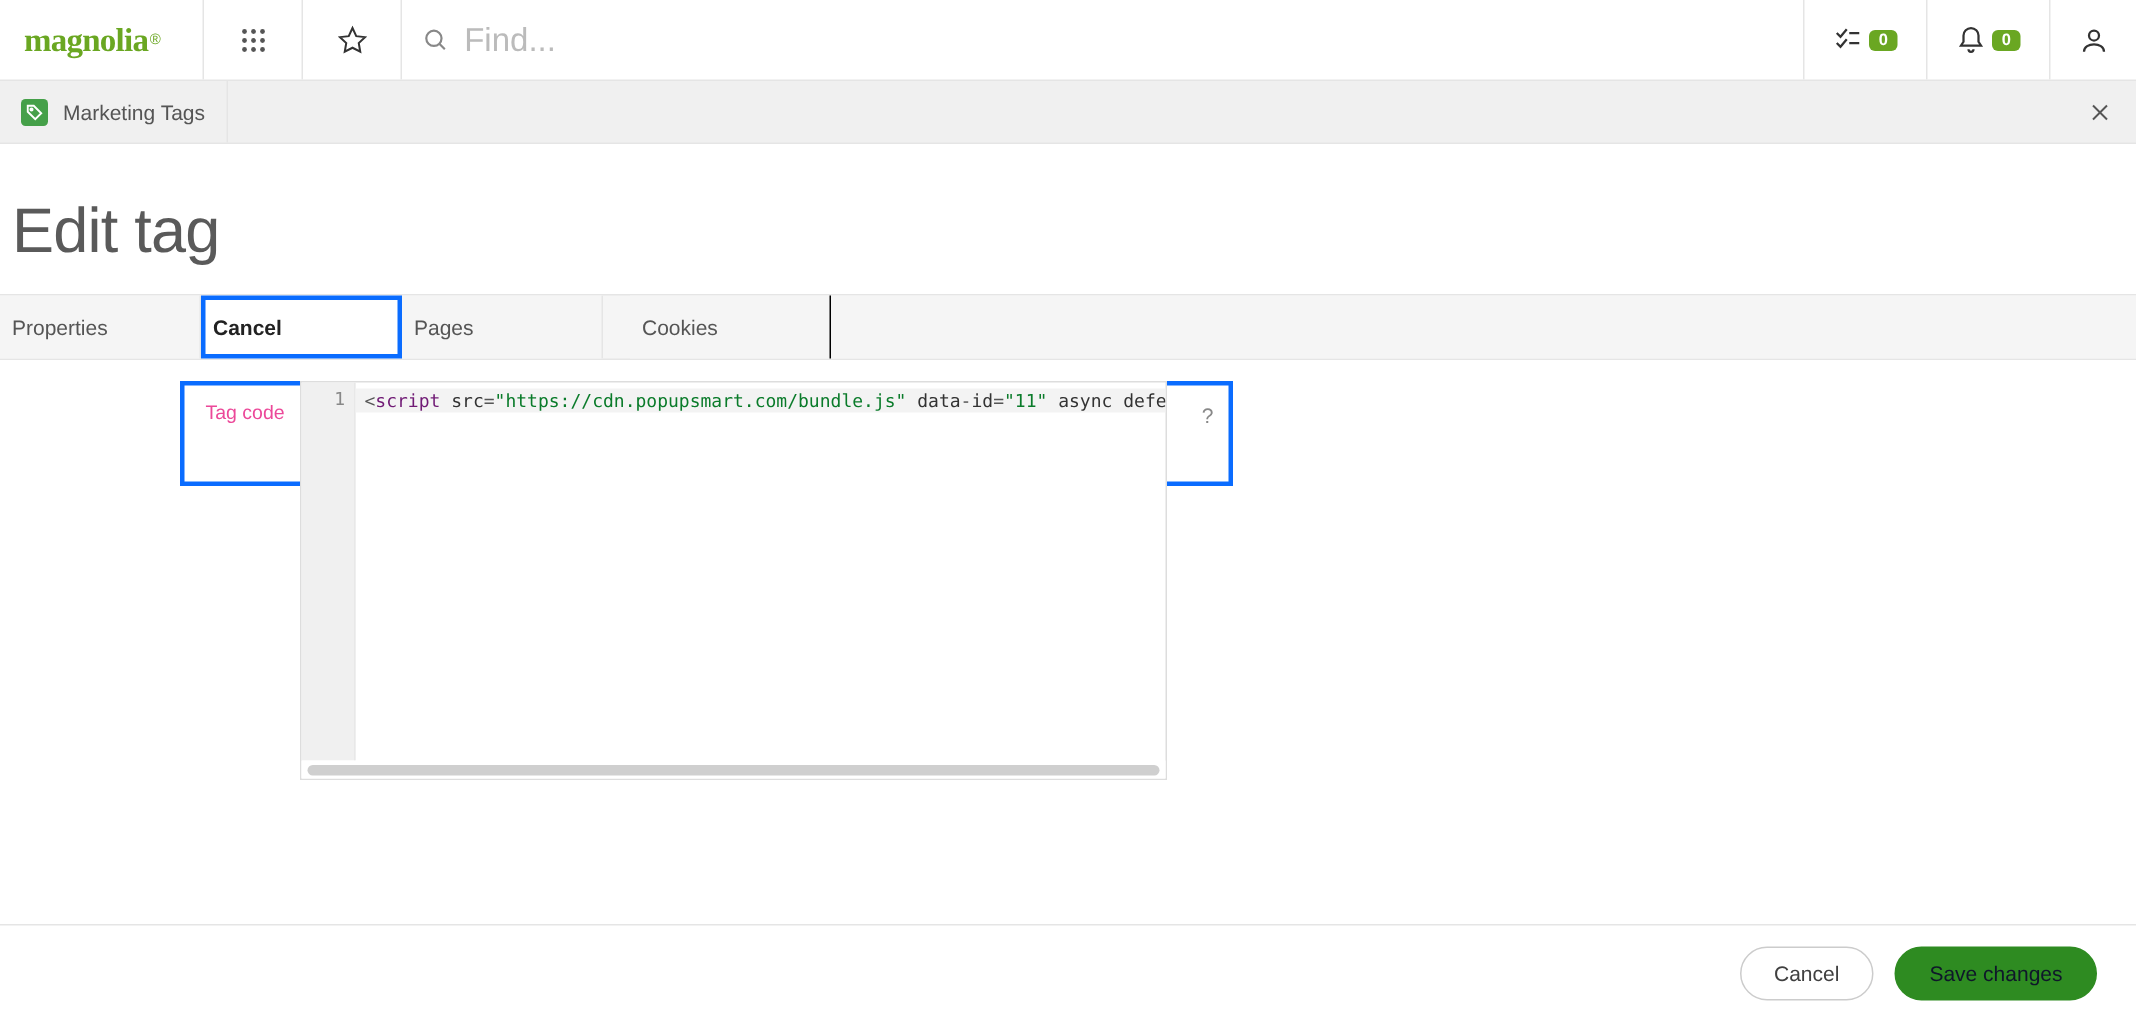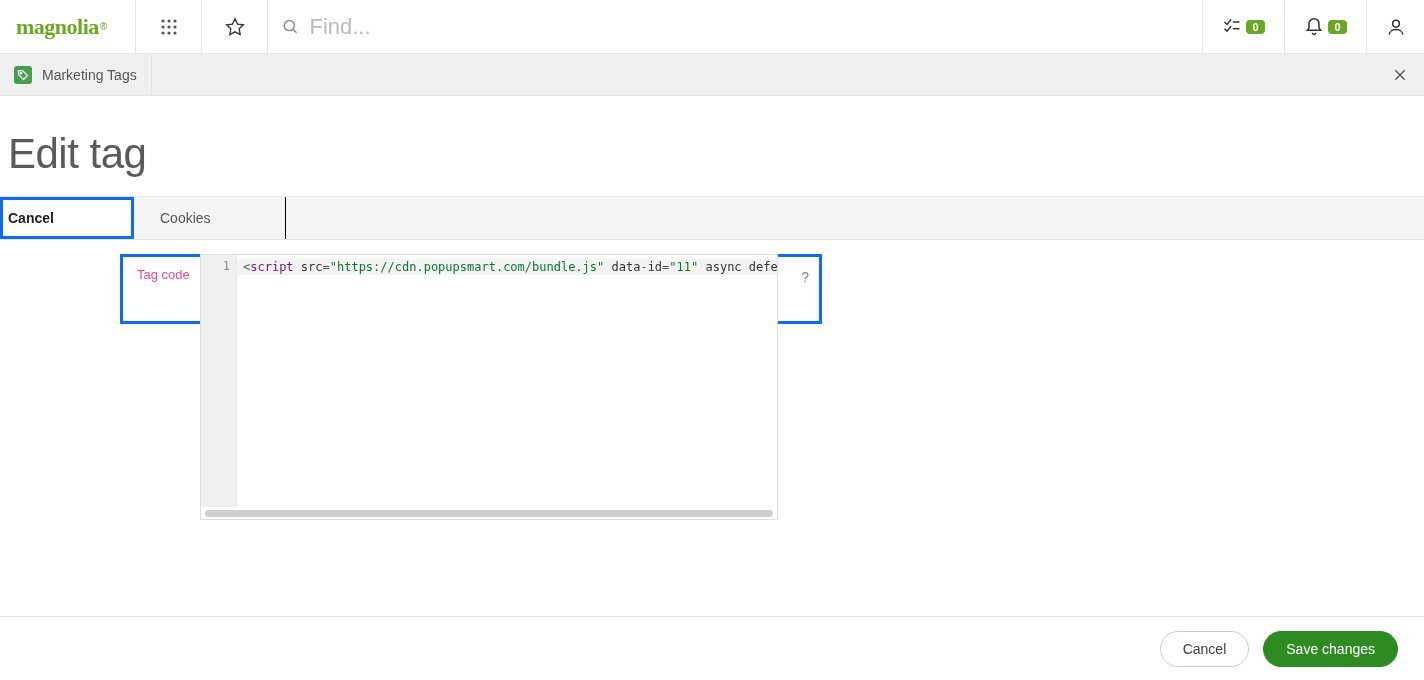--- a/index.html
+++ b/index.html
@@ -283,21 +283,21 @@
     padding: 9px 22px;
     font-size: 14px;
     cursor: pointer;
     border: 1px solid #ccc;
     background: #fff;
     color: #404040;
   }
   .btn.primary {
     background: #2e8b21;
     border-color: #2e8b21;
-    color: #ffffff;
+    color: #0f172a;
   }
 
   svg { display: block; }
 </style>
 </head>
 <body>
 
 <div class="topbar">
   <div class="logo-cell">
     <span class="logo-text">magnolia</span>
@@ -369,22 +369,28 @@
       <line x1="5" y1="5" x2="19" y2="19"></line>
         <line x1="19" y1="5" x2="5" y2="19"></line>
     </svg>
   </span>
 </div>
 
 <div class="content">
   <h1 class="page-title">Edit tag</h1>
 
   <div class="inner-tabs">
+    <div class="inner-tab">
+      <span>Properties</span>
+    </div>
     <div class="inner-tab active highlighted">
       <span>Cancel</span>
+    </div>
+    <div class="inner-tab">
+      <span>Pages</span>
     </div>
     <div class="inner-tab" style="border-right:1px solid #000000;margin-left:18px;">
       <span>Cookies</span>
     </div>
     <div style="flex:1;background:#f5f5f5;"></div>
   </div>
 
   <div class="form-area">
     <div style="position:relative;">
 

